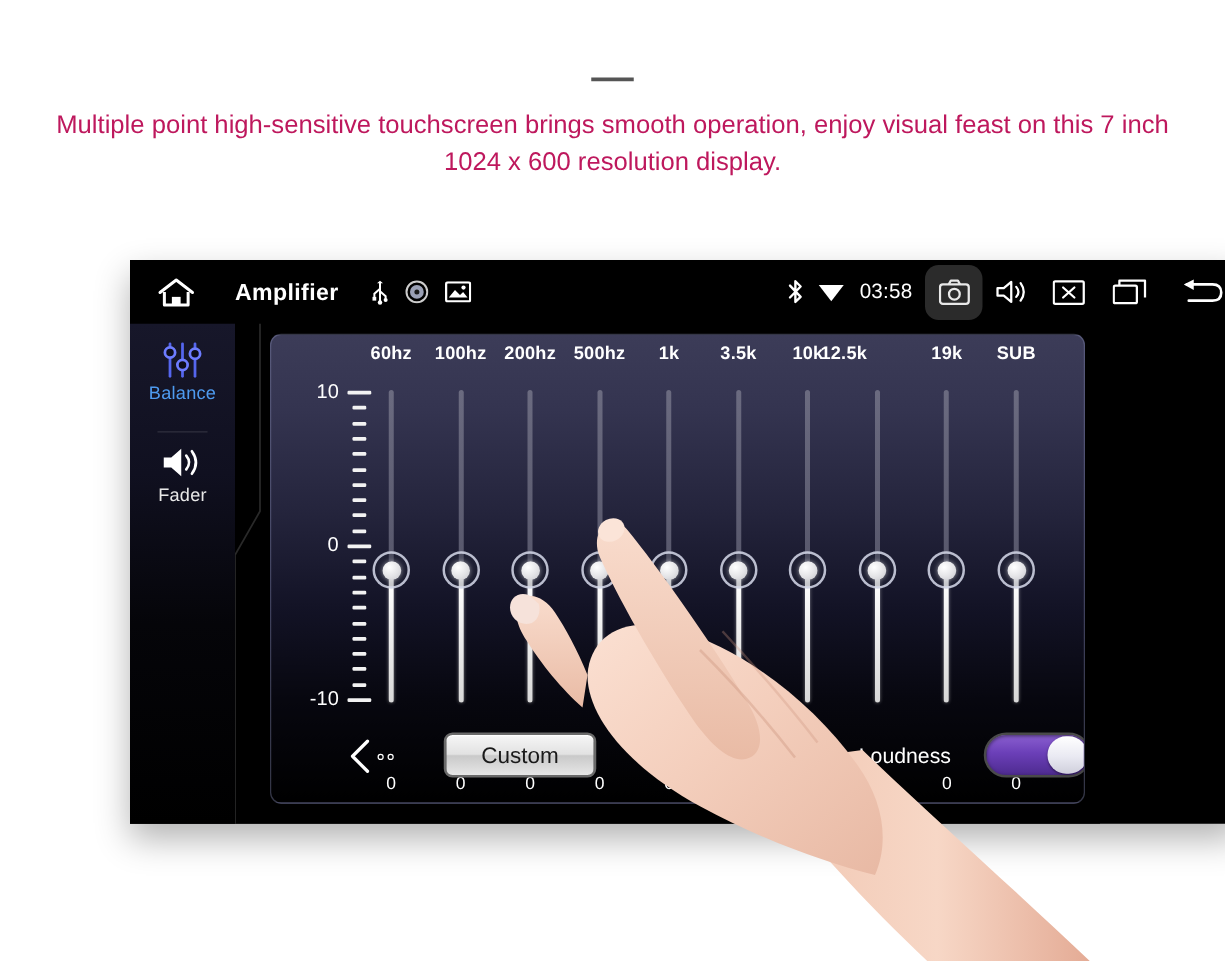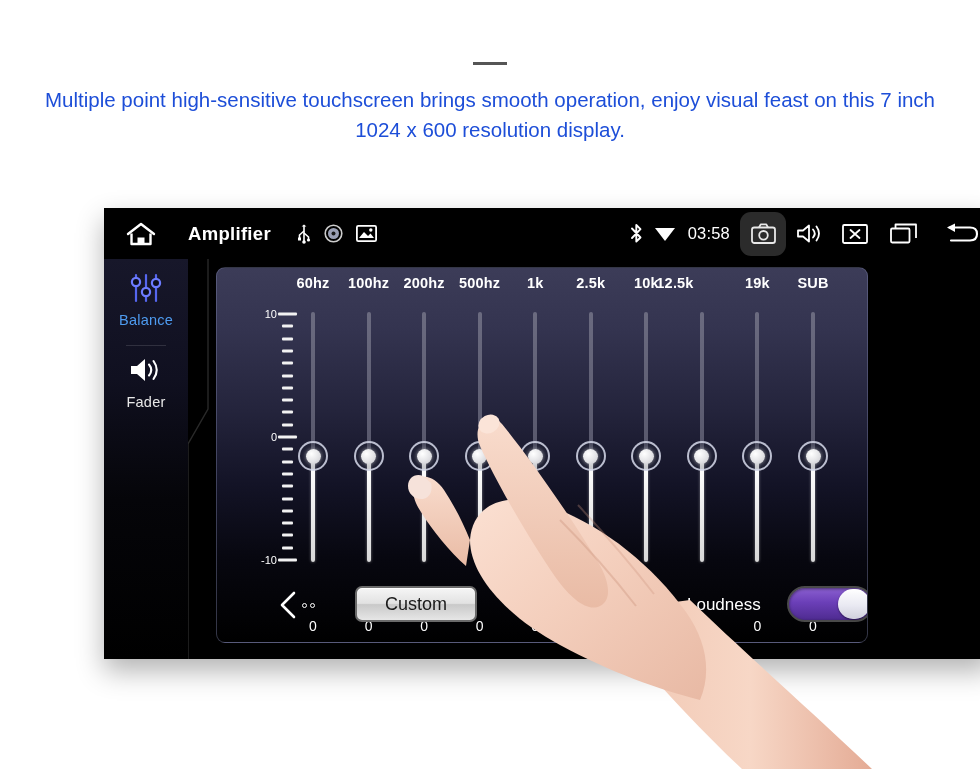--- a/index.html
+++ b/index.html
@@ -32,21 +32,21 @@
     line-height: 1.15;
   }
   .promo-rule {
     width: 34px;
     height: 3px;
     background: #555;
     margin: 22px auto 20px auto;
   }
   .promo-sub {
     font-size: 20.5px;
-    color: #1d4ed8;
+    color: #be185d;
     line-height: 1.48;
     max-width: 930px;
     margin: 0 auto;
     font-weight: 400;
   }
 
   
   .device {
     position: absolute;
     left: 104px;
@@ -129,21 +129,21 @@
   .side-item {
     position: absolute;
     left: 0;
     width: 84px;
     text-align: center;
   }
   .side-item.balance { top: 10px; }
   .side-item.fader   { top: 92px; }
   .side-ico { height: 38px; display: flex; align-items: center; justify-content: center; }
   .side-label {
-    margin-top: 5px;
+    margin-top: 0;
     font-size: 14.5px;
     letter-spacing: 0.2px;
   }
   .side-label.on  { color: #4e9bf0; }
   .side-label.off { color: #e8e8e8; }
   .side-div {
     position: absolute;
     left: 22px; top: 86px;
     width: 40px; height: 1px;
     background: rgba(255,255,255,0.13);
@@ -189,24 +189,24 @@
     font-size: 14.5px;
     font-weight: bold;
     white-space: nowrap;
     letter-spacing: 0.2px;
   }
 
   
   .scale-nums { position: absolute; left: 0; top: 0; width: 60px; height: 100%; }
   .scale-num {
     position: absolute;
-    right: 0;
+    right: 6px;
     transform: translateY(-50%);
     color: #ffffff;
-    font-size: 11px;
+    font-size: 16px;
     white-space: nowrap;
   }
   .ticks { position: absolute; left: 60px; top: 0; width: 26px; height: 100%; }
   .tick {
     position: absolute;
     left: 4px;
     height: 3px;
     background: #f2f2f2;
     border-radius: 1px;
     transform: translateY(-50%);
@@ -459,21 +459,21 @@
       </div>
 
       <div class="eq-panel">
 
         <div class="freq-row">
             <div class="freq-lbl" style="left: 96px;">60hz</div>
             <div class="freq-lbl" style="left: 151.556px;">100hz</div>
             <div class="freq-lbl" style="left: 207.111px;">200hz</div>
             <div class="freq-lbl" style="left: 262.667px;">500hz</div>
             <div class="freq-lbl" style="left: 318.222px;">1k</div>
-            <div class="freq-lbl" style="left: 373.778px;">2.5k</div>
+            <div class="freq-lbl" style="left: 373.778px;">3.5k</div>
             <div class="freq-lbl" style="left: 429.333px;">10k</div>
             <div class="freq-lbl" style="left: 458px;">12.5k</div>
             <div class="freq-lbl" style="left: 540.444px;">19k</div>
             <div class="freq-lbl" style="left: 596px;">SUB</div>
           </div>
         <div class="scale-nums">
             <div class="scale-num" style="top: 46px;">10</div>
             <div class="scale-num" style="top: 169px;">0</div>
             <div class="scale-num" style="top: 292px;">-10</div>
           </div>

